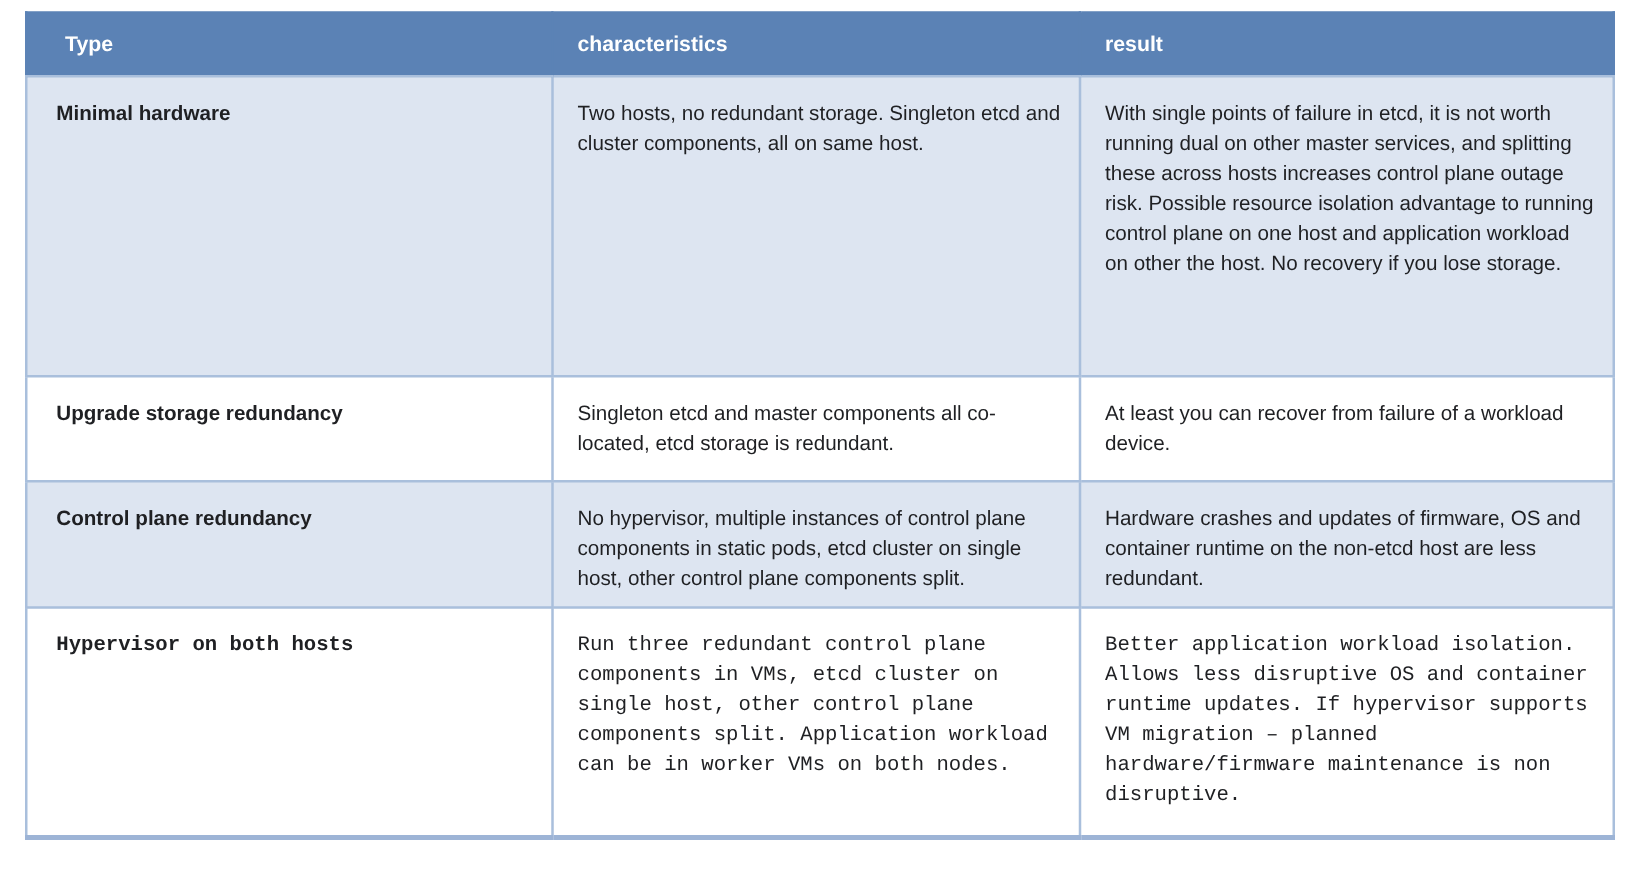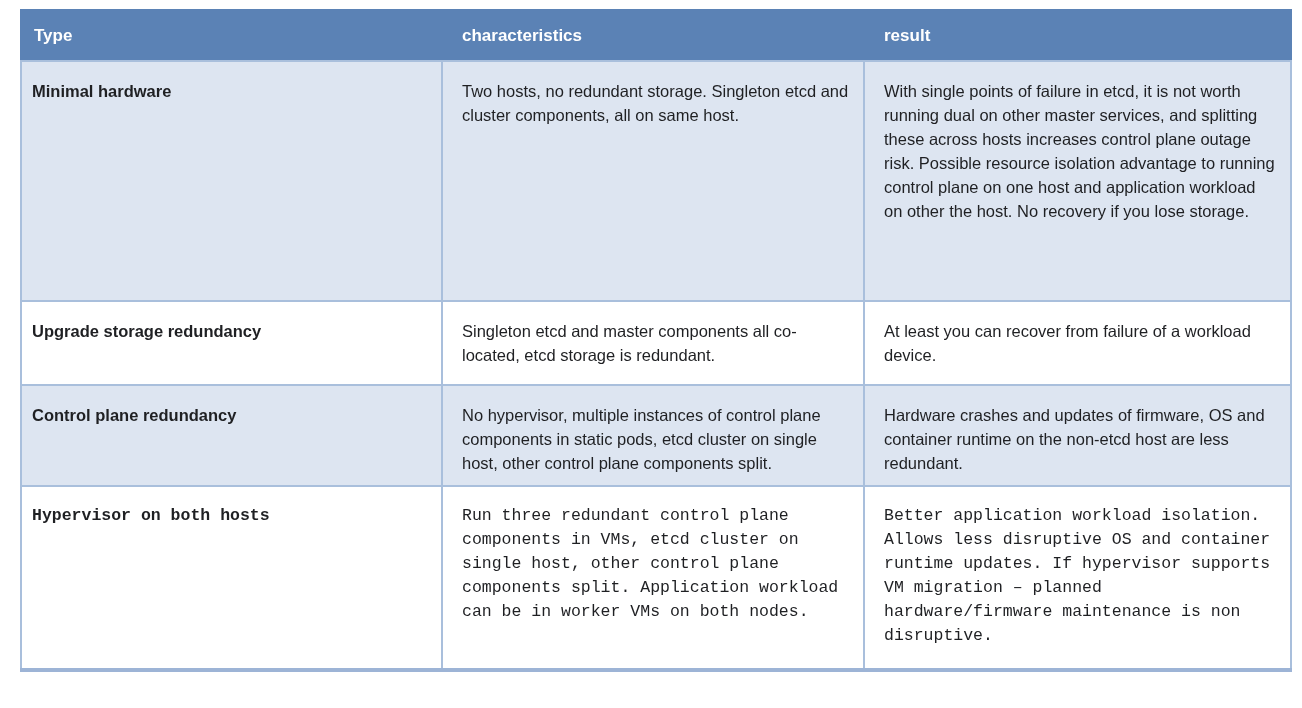--- a/index.html
+++ b/index.html
@@ -41,33 +41,33 @@
     background: var(--header-bg);
     color: var(--header-text);
     font-size: 17px;
     font-weight: bold;
     text-align: left;
     vertical-align: middle;
     padding: 0 14px 0 19px;
     border: 2px solid var(--header-bg);
     border-bottom: 2px solid var(--border);
   }
-  th.first { padding-left: 12px; }
+  th.first { padding-left: 30px; }
 
   td {
     border: 2px solid var(--border);
     vertical-align: top;
     padding: 17px 14px 10px 19px;
     font-size: 16.5px;
     line-height: 24px;
     color: var(--body-text);
   }
   td.type {
     font-weight: bold;
-    padding-left: 10px;
+    padding-left: 23px;
   }
   tr.alt td { background: var(--row-alt-bg); }
   tr.plain td { background: var(--row-bg); }
   tbody tr:last-child td { border-bottom: 4px solid var(--border-strong); font-family: Liberation Mono, monospace; }
 </style>
 </head>
 <body>
 
 <table class="comparison">
   <colgroup>

